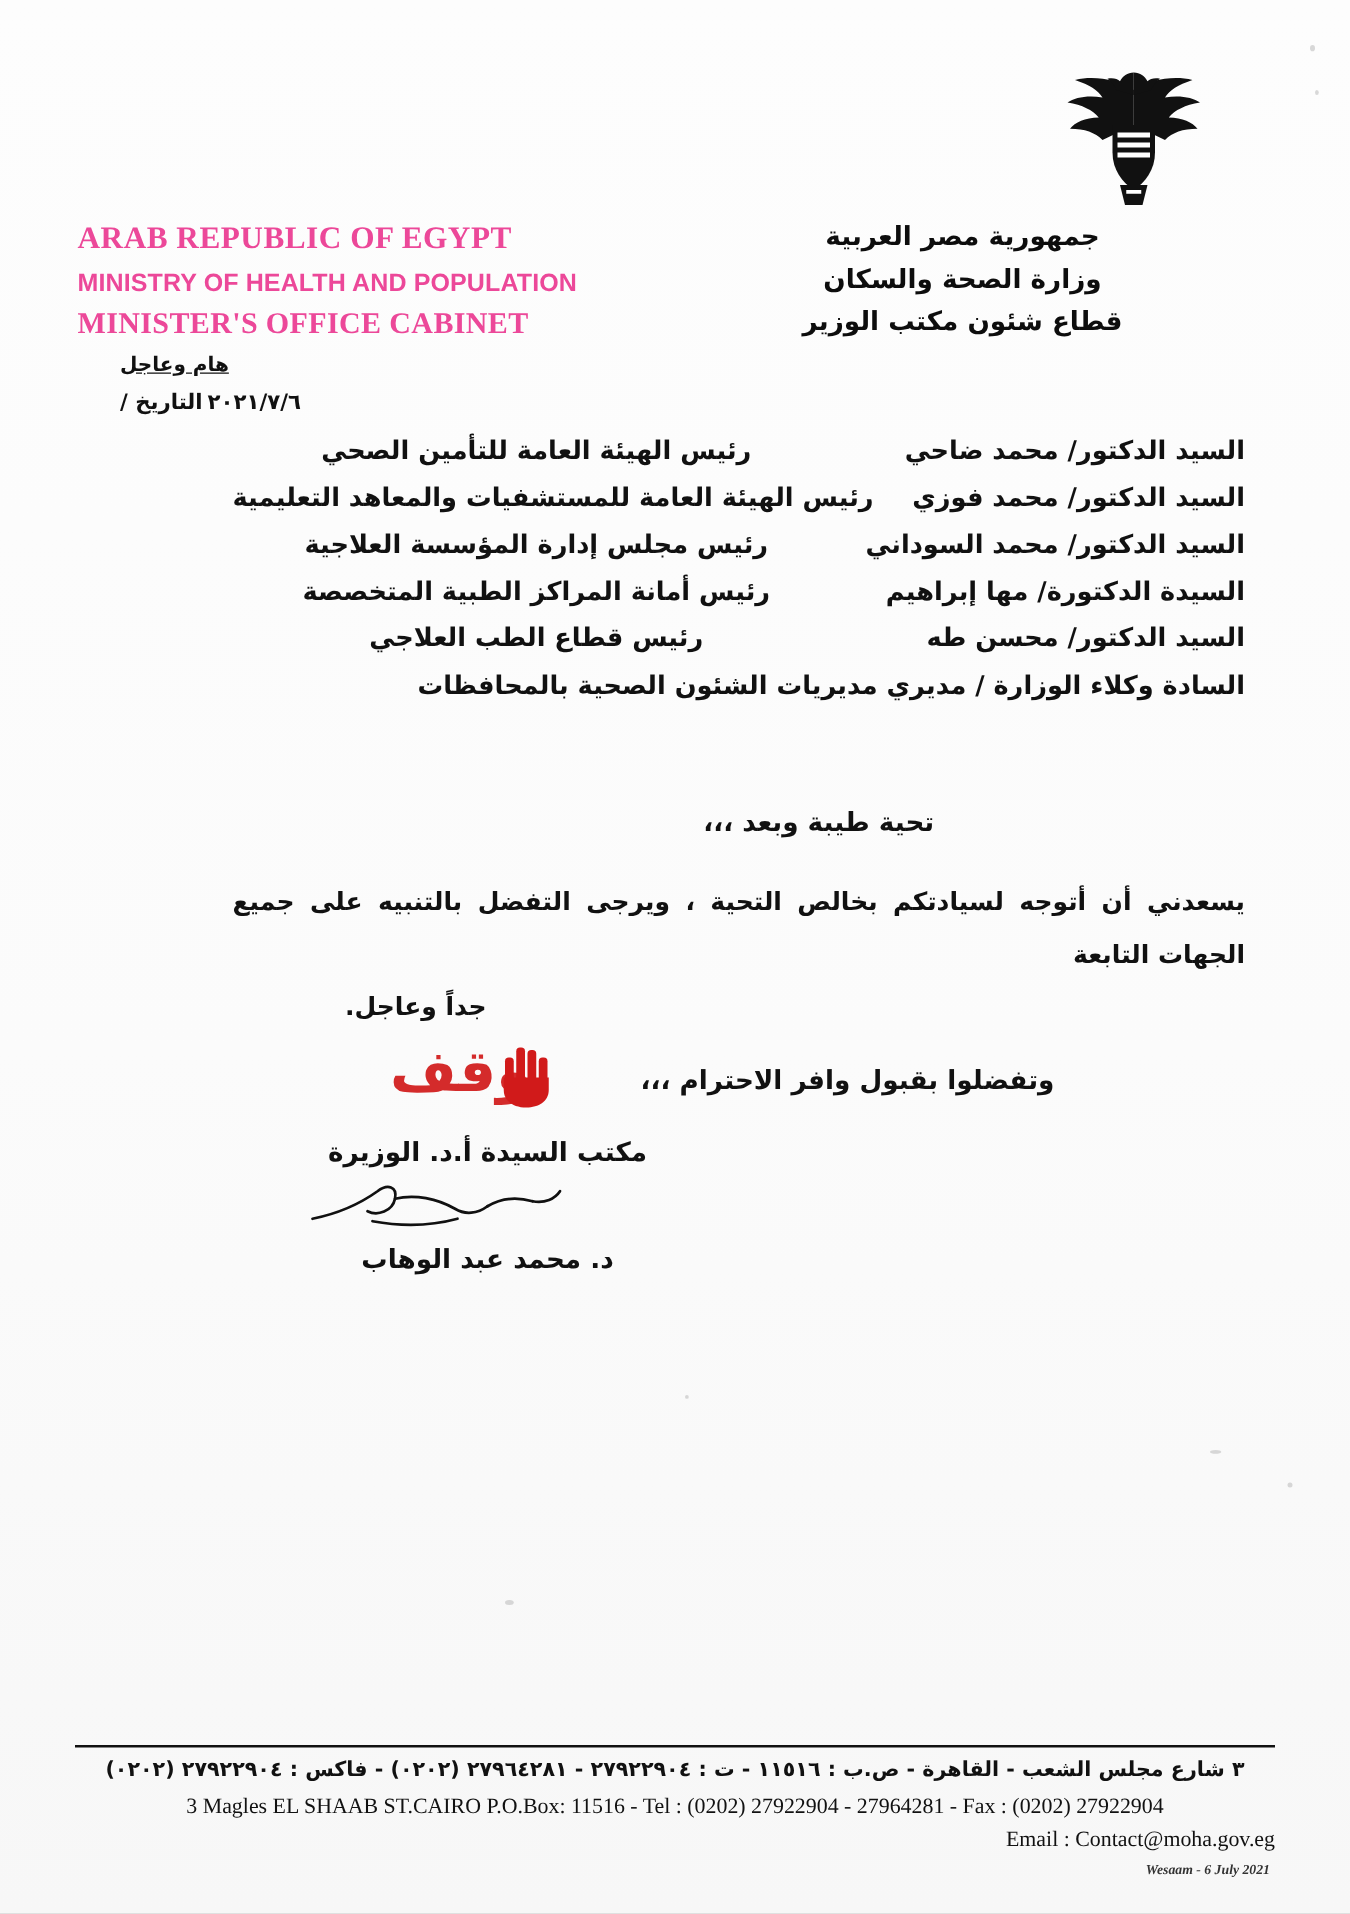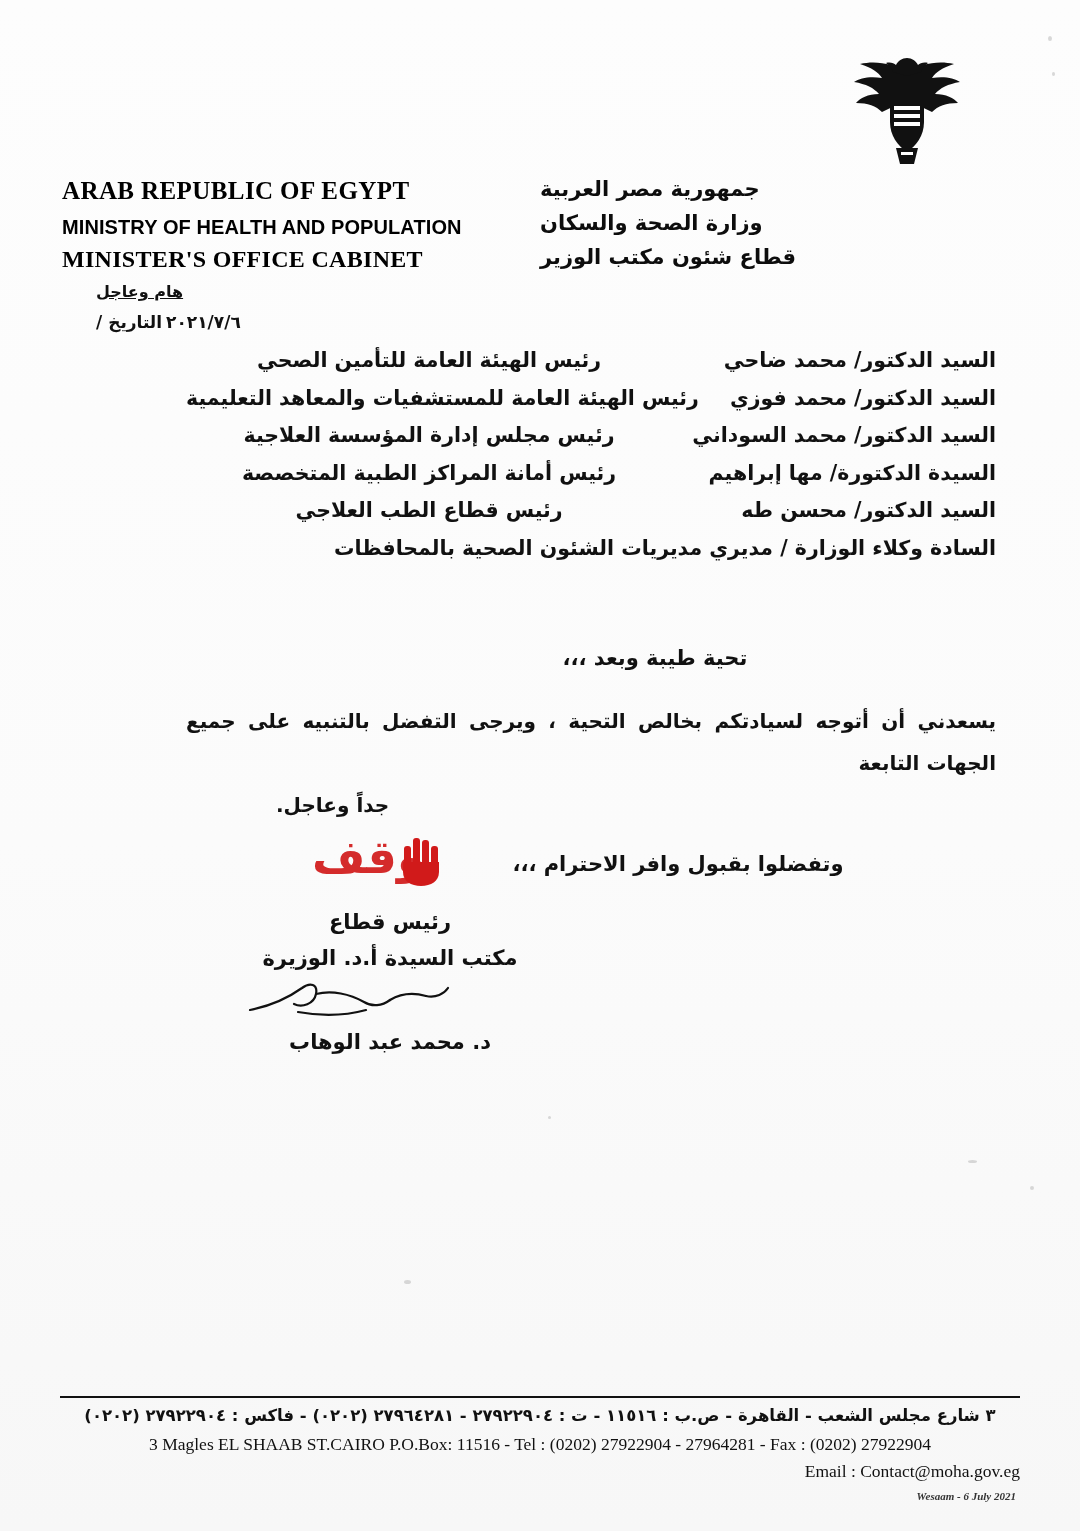--- a/index.html
+++ b/index.html
@@ -36,21 +36,21 @@
   }
   .emblem svg { display: block; }
 
   
   .header-en {
     position: absolute;
     top: 175px;
     left: 62px;
     width: 440px;
     font-family: "Liberation Serif", serif;
-    color: #000000;
+    color: #ec4899;
   }
   .header-en .l1 {
     font-size: 25px;
     font-weight: bold;
     letter-spacing: 0.4px;
     line-height: 1.28;
   }
   .header-en .l2 {
     font-size: 20px;
     font-weight: bold;
@@ -65,21 +65,21 @@
     letter-spacing: 0.3px;
     margin-top: 4px;
   }
 
   
   .header-ar {
     position: absolute;
     top: 172px;
     left: 540px;
     width: 460px;
-    text-align: left;
+    text-align: center;
     direction: rtl;
     font-family: "DejaVu Sans", sans-serif;
     font-weight: bold;
     color: #0d0d0d;
   }
   .header-ar div {
     font-size: 21px;
     line-height: 1.62;
     letter-spacing: -0.2px;
   }
@@ -379,21 +379,20 @@
           <rect x="15" y="6" width="7" height="34" rx="3"></rect>
           <rect x="24" y="8" width="7" height="32" rx="3"></rect>
           <rect x="33" y="14" width="7" height="26" rx="3"></rect>
           <path d="M5 30 h36 v10 c0 9 -8 14 -18 14 s-18 -5 -18 -14 z"></path>
         </g>
       </svg>
     </div>
   </div>
 
   <div class="sign-block">
-    <div class="s1">رئيس قطاع</div>
     <div class="s2">مكتب السيدة أ.د. الوزيرة</div>
     <div class="sign-scribble">
       <svg width="230" height="50" viewBox="0 0 230 50" xmlns="http://www.w3.org/2000/svg">
         <g fill="none" stroke="#111" stroke-width="2.2" stroke-linecap="round">
           <path d="M10 34 C30 30 48 22 62 12 C70 6 78 8 76 18 C74 28 62 32 54 28"></path>
           <path d="M76 18 C92 14 110 18 124 26 C132 31 142 30 150 24"></path>
           <path d="M150 24 C160 18 172 16 186 20"></path>
           <path d="M58 36 C80 40 104 40 126 34"></path>
           <path d="M186 20 C196 22 204 18 208 12"></path>
         </g>

